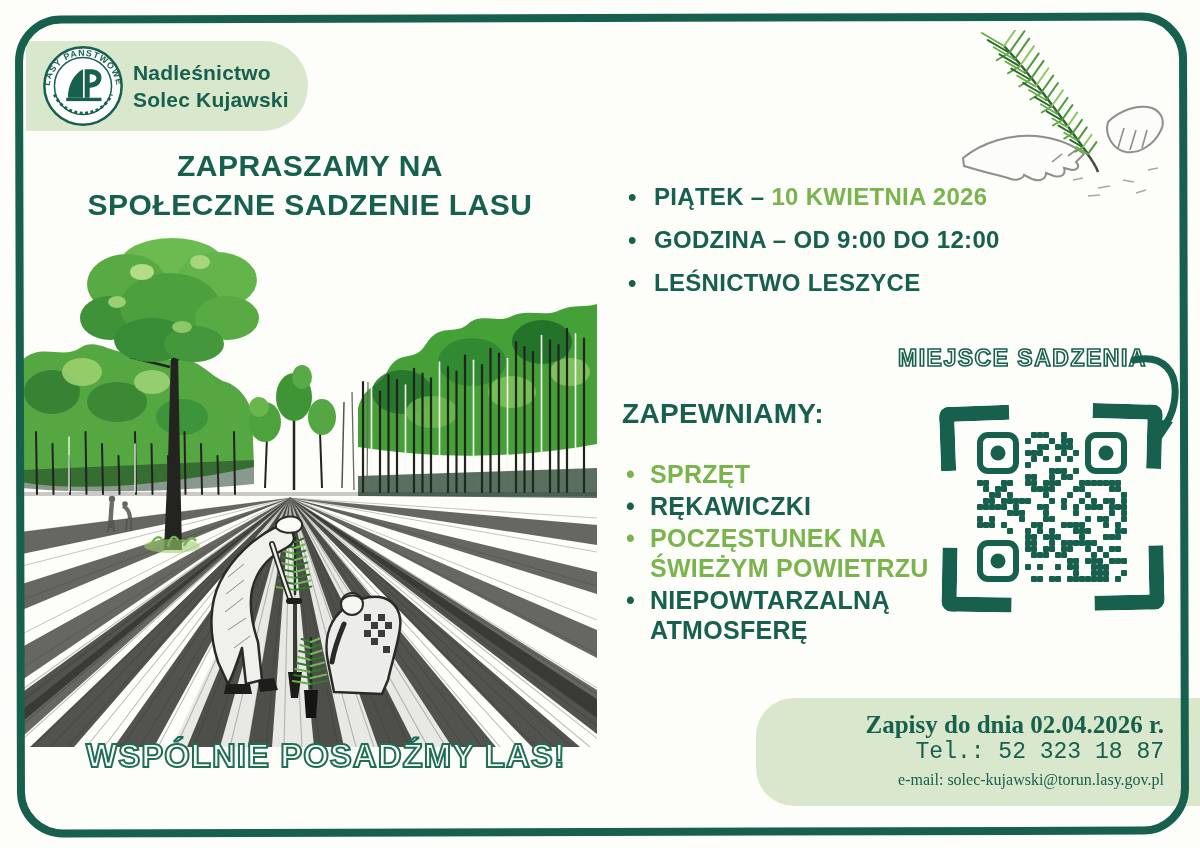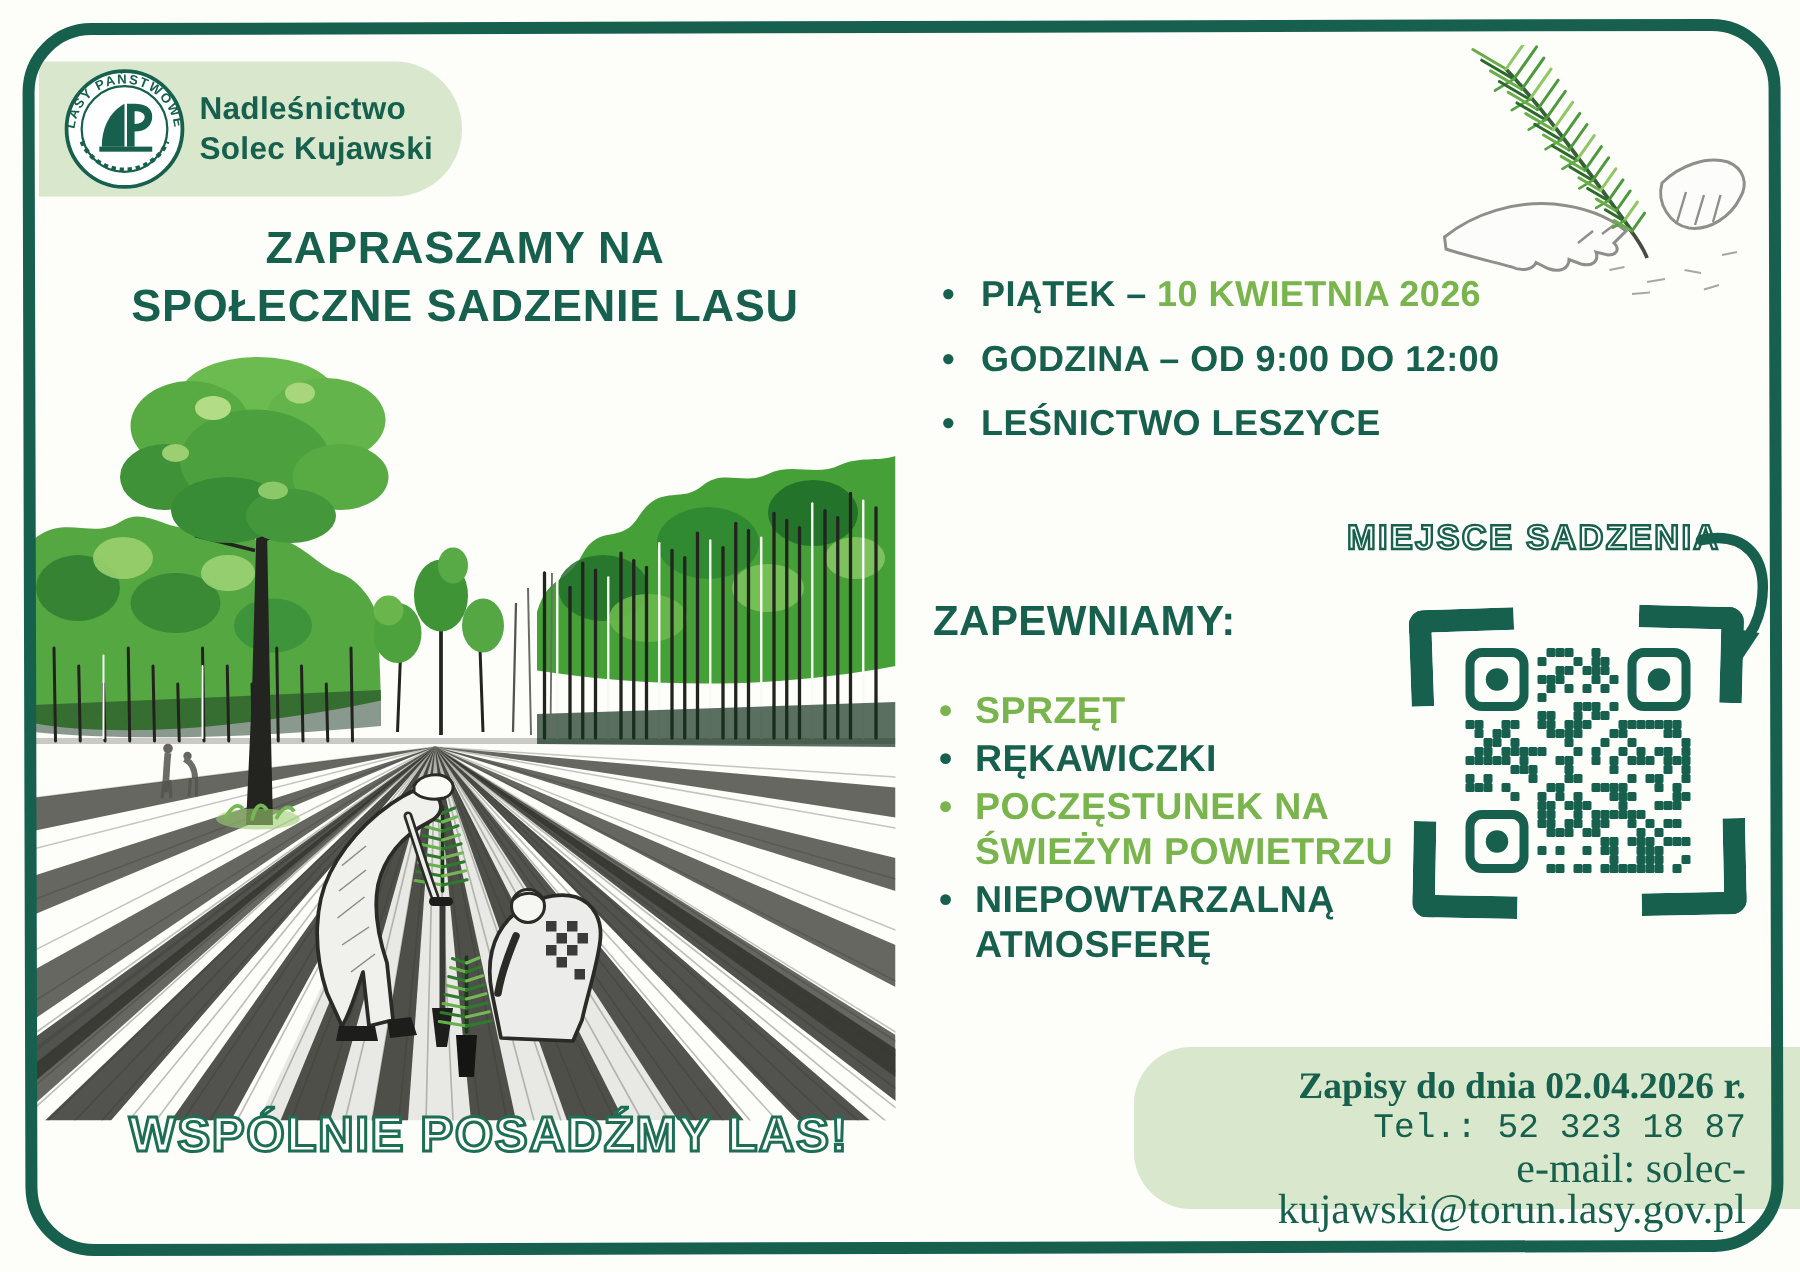--- a/index.html
+++ b/index.html
@@ -74,21 +74,21 @@
   .finder.f-tl{left:37px;top:28px;}
   .finder.f-tr{left:145px;top:28px;}
   .finder.f-bl{left:37px;top:136px;}
 
   
   .contact{position:absolute;left:756px;top:679px;width:444px;height:108px;background:var(--pill);
     border-radius:38px 0 0 38px;z-index:5;text-align:right;padding:12px 36px 0 14px;
     font-family:"Liberation Serif",serif;color:var(--dk);margin-top:19px;}
   .contact .c1{font-weight:bold;font-size:25px;line-height:29px;}
   .contact .c2{font-size:23px;line-height:27px;font-family:Liberation Mono, monospace;}
-  .contact .c3{font-size:28px;line-height:27px;}
+  .contact .c3{font-size:16px;line-height:27px;}
 
   .scene{position:absolute;left:22px;top:232px;z-index:2;}
   .hands{position:absolute;left:948px;top:30px;z-index:4;}
 </style>
 </head>
 <body>
 
 <div class="poster">
 
   <svg class="scene" width="575" height="515" viewBox="0 0 575 515">

